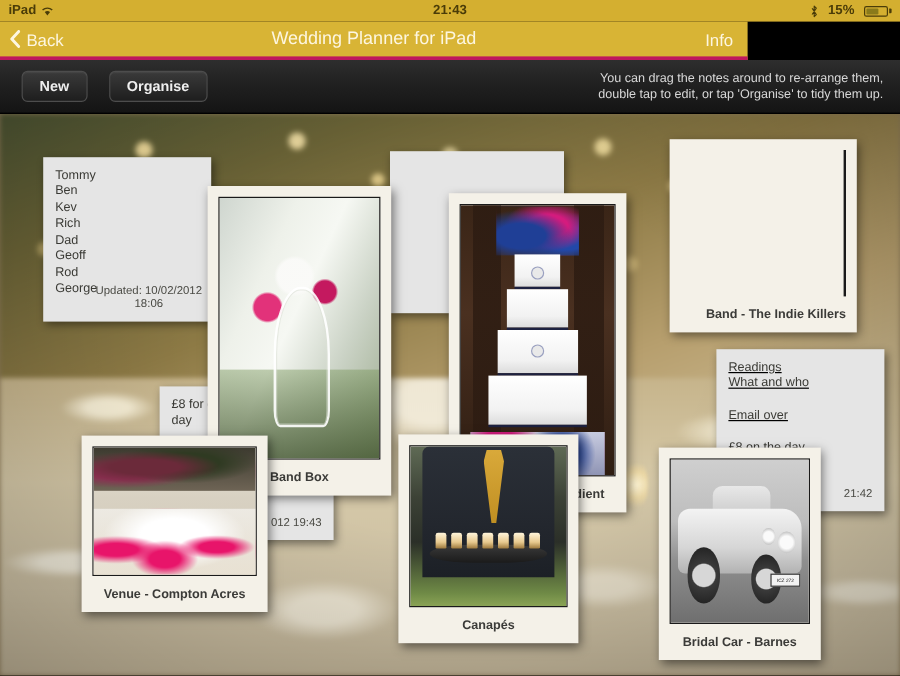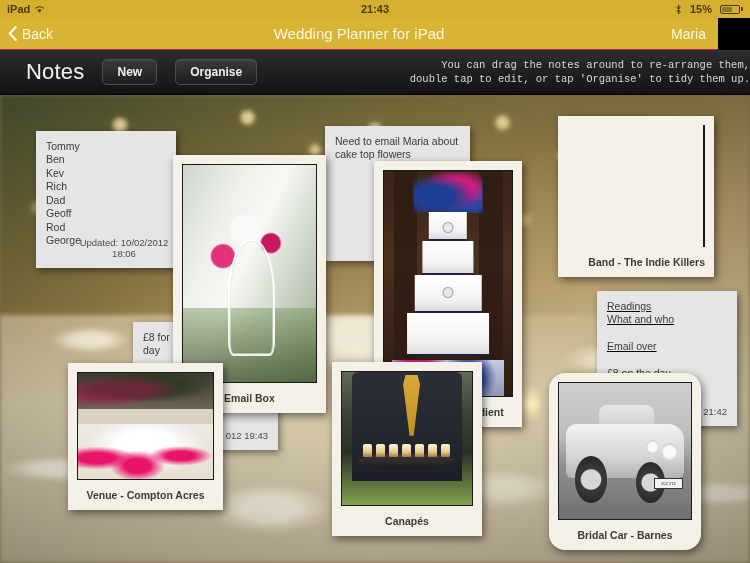--- a/index.html
+++ b/index.html
@@ -56,23 +56,23 @@
     border-radius: 1px;
   }
   .batt-cap {
     width: 2px; height: 4px; background: #4a3c08;
     margin-left: 1px; border-radius: 0 1px 1px 0;
   }
 
   
   .navbar {
     position: absolute; top: 18px; left: 0;
-    width: 718px; height: 32px;
+    width: 623px; height: 32px;
     background: #d8b435;
-    border-bottom: 1px solid #be185d;
+    border-bottom: 3px solid #be185d;
     display: flex; align-items: center;
     z-index: 35;
   }
   .nav-back {
     display: flex; align-items: center; gap: 5px;
     padding-left: 8px;
     color: #fdf6e0; font-size: 14px;
     cursor: pointer;
   }
   .chev { display: block; width: 9px; height: 15px; }
@@ -106,23 +106,23 @@
     background: linear-gradient(to bottom, #3a3a3a, #1e1e1e);
     border: 1px solid #4d4d4d;
     border-radius: 5px;
     color: #efefef;
     font-size: 12px; font-weight: bold;
     padding: 5px 14px;
     cursor: pointer;
     box-shadow: 0 1px 0 rgba(255,255,255,.05) inset;
   }
   .tb-hint {
-    margin-left: auto; 
+    margin-left: auto; padding-right: 14px;
     color: #d8d8d8; font-size: 10.5px;
-    line-height: 1.35; text-align: right; font-family: Liberation Mono, monospace;
+    line-height: 1.35; text-align: right;
   }
 
   
   .canvas {
     position: absolute; top: 95px; left: 0;
     width: 750px; height: 468px;
     overflow: hidden;
     background: #8e7b59;
   }
   .bg-layer { position: absolute; inset: 0; }
@@ -404,25 +404,24 @@
   <div class="navbar">
     <div class="nav-back">
       <span class="chev">
         <svg viewBox="0 0 9 15" width="9" height="15">
           <path d="M7.6 1.2 L1.8 7.5 L7.6 13.8" stroke="#fdf6e0" stroke-width="2.4" fill="none" stroke-linecap="round" stroke-linejoin="round"></path>
         </svg>
       </span>
       <span>Back</span>
     </div>
     <div class="nav-title">Wedding Planner for iPad</div>
-    <div class="nav-info">Maria</div>
+    <div class="nav-info">Info</div>
   </div>
 
   <div class="toolbar">
-    <div class="tb-title">Notes</div>
     <button class="tb-btn">New</button>
     <button class="tb-btn">Organise</button>
     <div class="tb-hint">
       <div>You can drag the notes around to re-arrange them,</div>
       <div>double tap to edit, or tap 'Organise' to tidy them up.</div>
     </div>
   </div>
 
   <div class="canvas">
 
@@ -436,21 +435,20 @@
       <div class="candle" style="left:520px; top:286px; width:20px; height:46px;"></div>
       <div class="bg-vig"></div>
     </div>
 
     <div class="note" style="left:133px; top:227px; width:145px; height:128px;">
       <div class="note-text">£8 for certificate on the day</div>
       <div class="note-stamp right">012 19:43</div>
     </div>
 
     <div class="note" style="left:325px; top:31px; width:145px; height:135px;">
-      <div class="note-text">Need to email Maria about cake top flowers</div>
       <div class="note-stamp">Updated</div>
     </div>
 
     <div class="note" style="left:36px; top:36px; width:140px; height:137px;">
       <div class="note-text">Tommy
 Ben
 Kev
 Rich
 Dad
 Geoff
@@ -485,21 +483,21 @@
           <div class="band-guitar" style="left:86%; top:14%; width:3%; height:50%;"></div>
         </div>
       </div>
       <div class="photo-cap">Band - The Indie Killers</div>
     </div>
 
     <div class="photo" style="left:173px; top:60px; width:153px; height:258px;">
       <div class="photo-img">
         <div class="art art-cardbox"></div>
       </div>
-      <div class="photo-cap">Email Box</div>
+      <div class="photo-cap">Band Box</div>
     </div>
 
     <div class="photo" style="left:374px; top:66px; width:148px; height:266px;">
       <div class="photo-img">
         <div class="art art-cake">
           <div class="cake-top"></div>
           <div class="cake-tier" style="top:18%; width:30%; height:13%;"></div>
           <div class="cake-bow" style="top:23%;"></div>
           <div class="cake-tier" style="top:31%; width:40%; height:15%;"></div>
           <div class="cake-tier" style="top:46%; width:52%; height:17%;"></div>
@@ -529,21 +527,21 @@
           <div class="can-bite" style="left:36%;"></div>
           <div class="can-bite" style="left:46%;"></div>
           <div class="can-bite" style="left:56%;"></div>
           <div class="can-bite" style="left:66%;"></div>
           <div class="can-bite" style="left:76%;"></div>
         </div>
       </div>
       <div class="photo-cap">Canapés</div>
     </div>
 
-    <div class="photo" style="left:549px; top:278px; width:152px; height:177px;border-radius:16px;">
+    <div class="photo" style="left:549px; top:278px; width:135px; height:177px;">
       <div class="photo-img">
         <div class="art art-car">
           <div class="car-cabin"></div>
           <div class="car-body"></div>
           <div class="car-wheel" style="left:12%; width:24%; height:34%;"></div>
           <div class="car-wheel" style="left:58%; width:22%; height:30%;"></div>
           <div class="car-lamp" style="right:10%; top:44%; width:13%; height:13%;"></div>
           <div class="car-lamp" style="right:24%; top:42%; width:10%; height:10%;"></div>
           <div class="car-plate">ICZ 272</div>
         </div>

